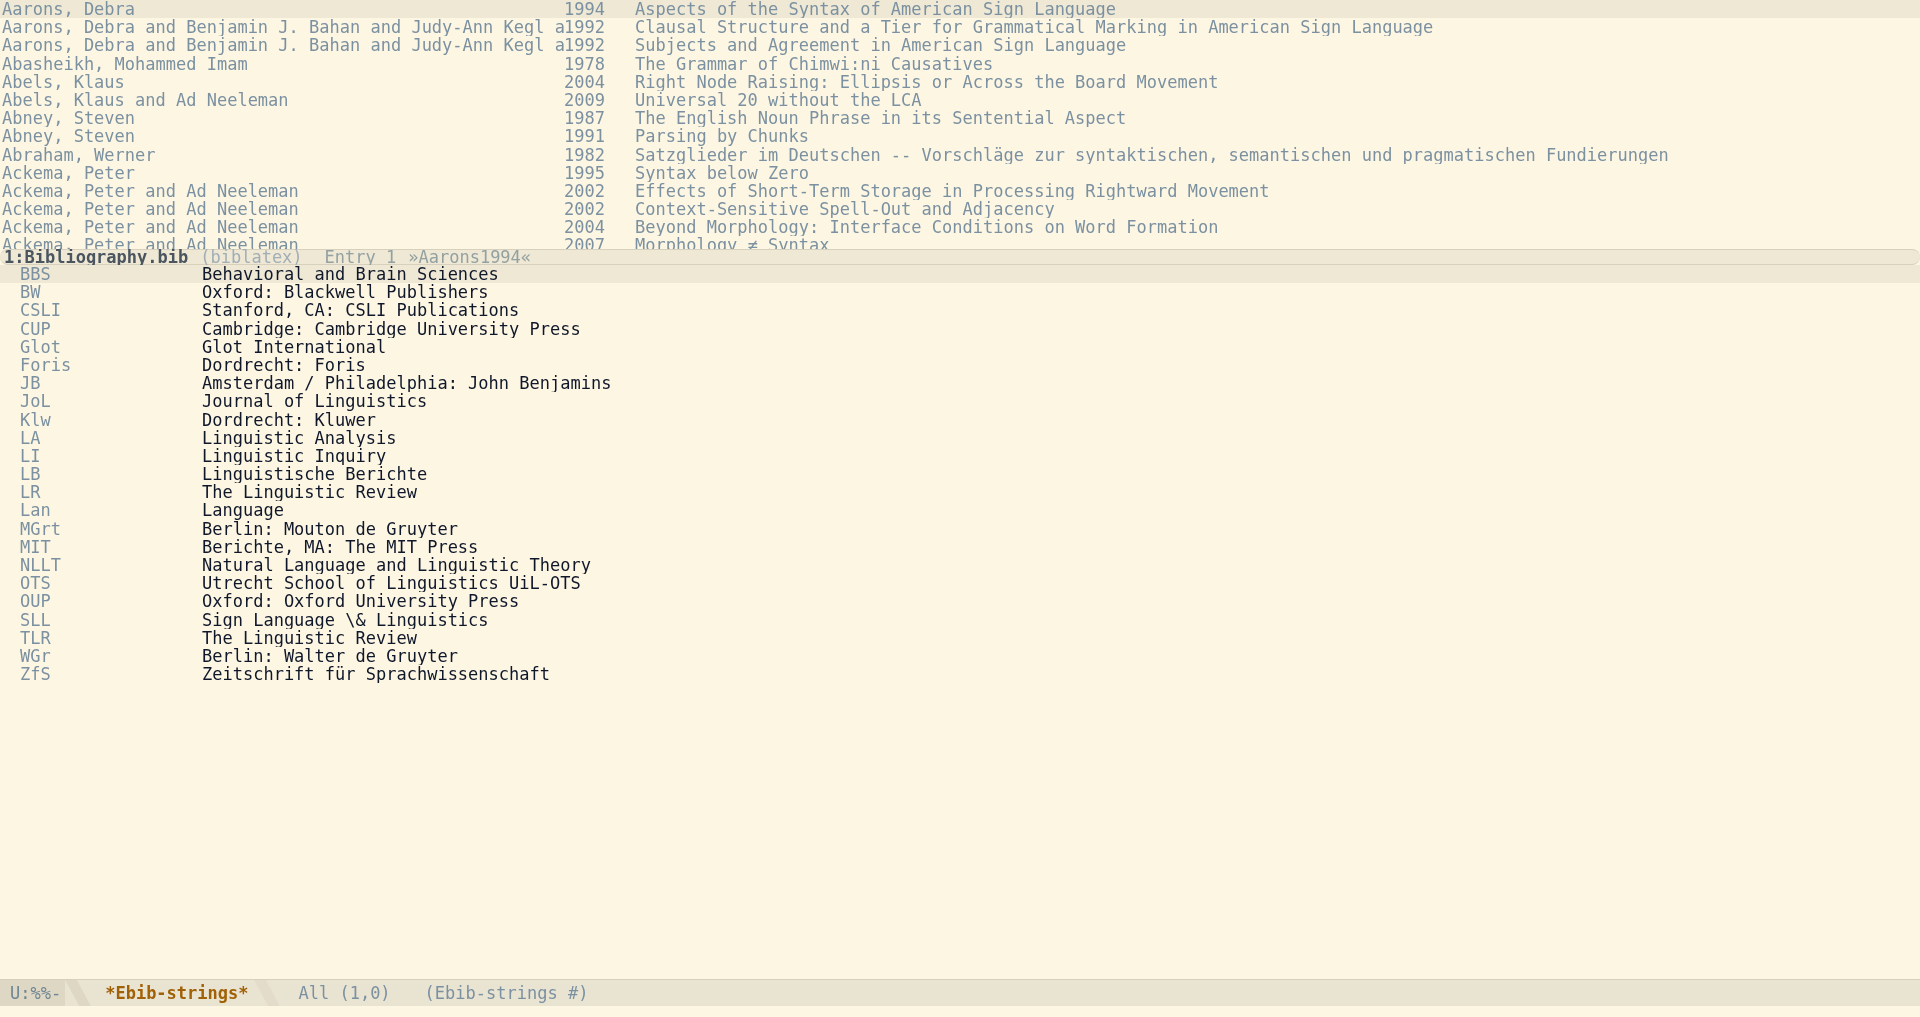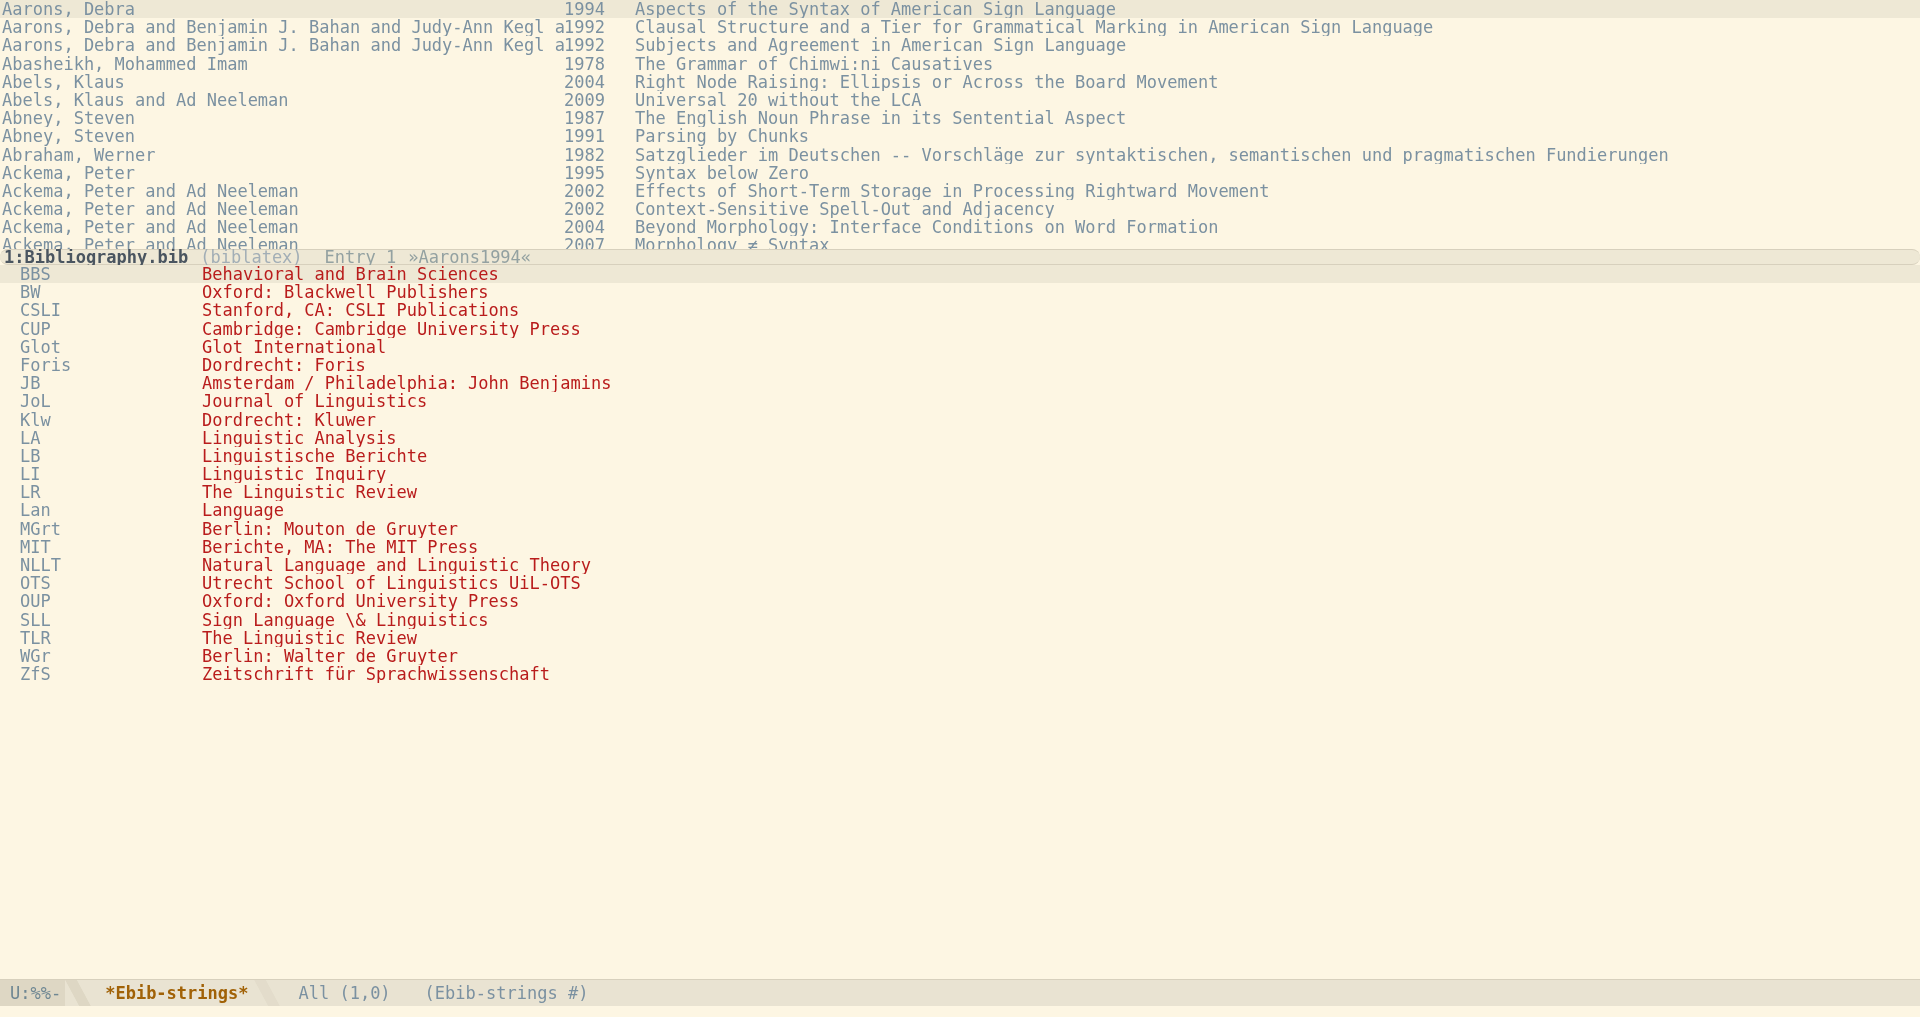--- a/index.html
+++ b/index.html
@@ -111,21 +111,21 @@
     width: 182px;
     flex: 0 0 182px;
     white-space: pre;
     overflow: hidden;
     color: #7b91a1;
   }
   .s-value {
     flex: 1 1 auto;
     white-space: pre;
     overflow: hidden;
-    color: #b91c1c;
+    color: #0f172a;
   }
 
   
   .bottom-modeline {
     height: 27px;
     flex: 0 0 27px;
     background: #e9e3d2;
     border-top: 1px solid #d7d0bd;
     position: relative;
     display: flex;
@@ -213,22 +213,22 @@
         <div class="string-row selected"><span class="s-abbrev">BBS</span><span class="s-value">Behavioral and Brain Sciences</span></div>
         <div class="string-row"><span class="s-abbrev">BW</span><span class="s-value">Oxford: Blackwell Publishers</span></div>
         <div class="string-row"><span class="s-abbrev">CSLI</span><span class="s-value">Stanford, CA: CSLI Publications</span></div>
         <div class="string-row"><span class="s-abbrev">CUP</span><span class="s-value">Cambridge: Cambridge University Press</span></div>
         <div class="string-row"><span class="s-abbrev">Glot</span><span class="s-value">Glot International</span></div>
         <div class="string-row"><span class="s-abbrev">Foris</span><span class="s-value">Dordrecht: Foris</span></div>
         <div class="string-row"><span class="s-abbrev">JB</span><span class="s-value">Amsterdam / Philadelphia: John Benjamins</span></div>
         <div class="string-row"><span class="s-abbrev">JoL</span><span class="s-value">Journal of Linguistics</span></div>
         <div class="string-row"><span class="s-abbrev">Klw</span><span class="s-value">Dordrecht: Kluwer</span></div>
         <div class="string-row"><span class="s-abbrev">LA</span><span class="s-value">Linguistic Analysis</span></div>
+        <div class="string-row"><span class="s-abbrev">LI</span><span class="s-value">Linguistic Inquiry</span></div>
         <div class="string-row"><span class="s-abbrev">LB</span><span class="s-value">Linguistische Berichte</span></div>
-        <div class="string-row"><span class="s-abbrev">LI</span><span class="s-value">Linguistic Inquiry</span></div>
         <div class="string-row"><span class="s-abbrev">LR</span><span class="s-value">The Linguistic Review</span></div>
         <div class="string-row"><span class="s-abbrev">Lan</span><span class="s-value">Language</span></div>
         <div class="string-row"><span class="s-abbrev">MGrt</span><span class="s-value">Berlin: Mouton de Gruyter</span></div>
         <div class="string-row"><span class="s-abbrev">MIT</span><span class="s-value">Berichte, MA: The MIT Press</span></div>
         <div class="string-row"><span class="s-abbrev">NLLT</span><span class="s-value">Natural Language and Linguistic Theory</span></div>
         <div class="string-row"><span class="s-abbrev">OTS</span><span class="s-value">Utrecht School of Linguistics UiL-OTS</span></div>
         <div class="string-row"><span class="s-abbrev">OUP</span><span class="s-value">Oxford: Oxford University Press</span></div>
         <div class="string-row"><span class="s-abbrev">SLL</span><span class="s-value">Sign Language \&amp; Linguistics</span></div>
         <div class="string-row"><span class="s-abbrev">TLR</span><span class="s-value">The Linguistic Review</span></div>
         <div class="string-row"><span class="s-abbrev">WGr</span><span class="s-value">Berlin: Walter de Gruyter</span></div>

